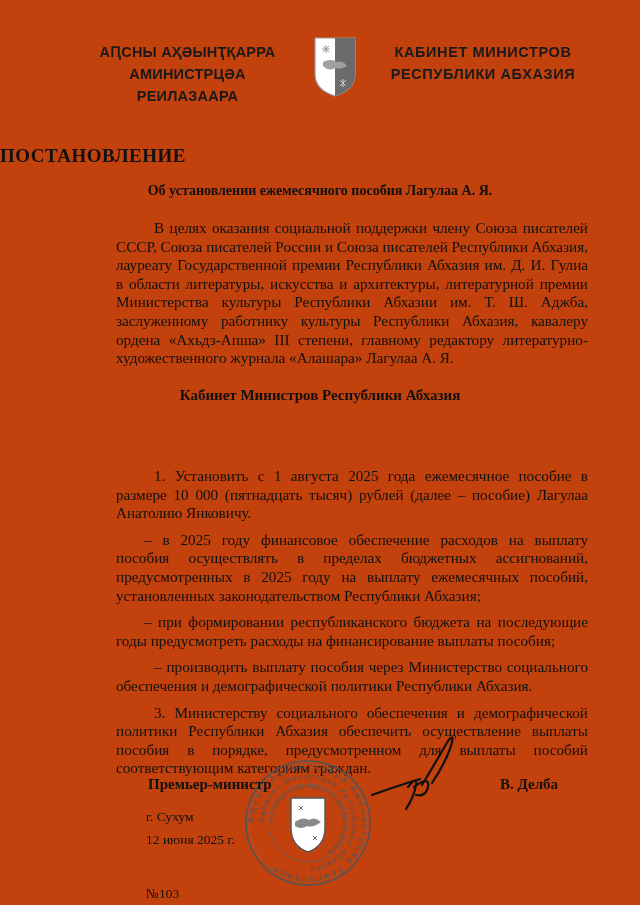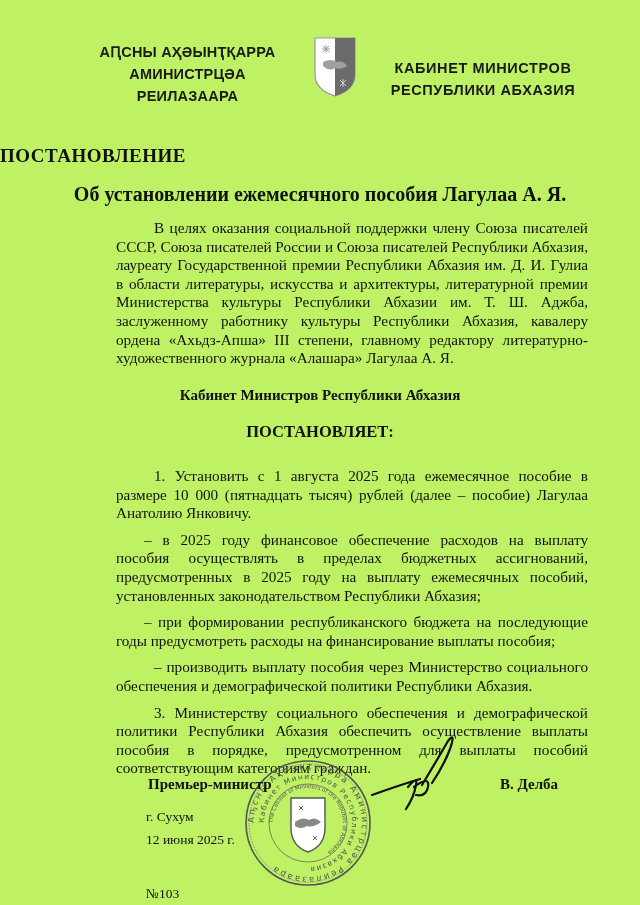--- a/index.html
+++ b/index.html
@@ -1,23 +1,23 @@
 <!DOCTYPE html>
 <html><head>
 <meta charset="utf-8">
 <style>
   html, body { margin: 0; padding: 0; background: #ffffff; }
   body { width: 640px; height: 905px; position: relative; overflow: hidden; color: #111; }
-  .page { position: absolute; left: 0; top: 0; width: 640px; height: 905px; background: #bef264; }
+  .page { position: absolute; left: 0; top: 0; width: 640px; height: 905px; background: #c2410c; }
   .hdr { position: absolute; font-family: "Liberation Sans", sans-serif; font-weight: bold; font-size: 14.5px; line-height: 22px; color: #1a1a1a; text-align: center; letter-spacing: 0.2px; }
   .hdr-left { left: 80px; top: 41px; width: 215px; }
-  .hdr-right { left: 378px; top: 41px; width: 210px; letter-spacing: 0.6px; margin-top: 16px; }
+  .hdr-right { left: 378px; top: 41px; width: 210px; letter-spacing: 0.6px; }
   .emblem { position: absolute; left: 313px; top: 36px; width: 44px; height: 62px; }
   .title { position: absolute; left: 0; width: 640px; top: 145px; font-family: "Liberation Serif", serif; font-weight: bold; font-size: 19px; letter-spacing: 0.5px; }
-  .subtitle { position: absolute; left: 0; width: 640px; top: 183px; text-align: center; font-family: "Liberation Serif", serif; font-weight: bold; font-size: 20px; }
+  .subtitle { position: absolute; left: 0; width: 640px; top: 183px; text-align: center; font-family: "Liberation Serif", serif; font-weight: bold; font-size: 14px; }
   .body-block { position: absolute; left: 108px; width: 488px; font-family: "Liberation Serif", serif; font-size: 15.2px; line-height: 18.6px; text-align: justify; }
   .intro { top: 211px; }
   .p { text-indent: 38px; margin: 8px; }
   .p.dash { text-indent: 28px; }
   .center-bold { position: absolute; left: 0; width: 640px; text-align: center; font-family: "Liberation Serif", serif; font-weight: bold; font-size: 15px; }
   .cab { top: 387px; }
   .post { top: 422px; font-size: 16.5px; }
   .decree { top: 459px; }
   .sig-title { position: absolute; left: 148px; top: 776px; font-family: "Liberation Serif", serif; font-weight: bold; font-size: 15px; }
   .sig-name { position: absolute; left: 500px; top: 776px; font-family: "Liberation Serif", serif; font-weight: bold; font-size: 15px; }
@@ -59,21 +59,20 @@
   </div>
 
   <div class="title">ПОСТАНОВЛЕНИЕ</div>
   <div class="subtitle">Об установлении ежемесячного пособия Лагулаа А. Я.</div>
 
   <div class="body-block intro">
     <p class="p">В целях оказания социальной поддержки члену Союза писателей СССР, Союза писателей России и Союза писателей Республики Абхазия, лауреату Государственной премии Республики Абхазия им. Д. И. Гулиа в области литературы, искусства и архитектуры, литературной премии Министерства культуры Республики Абхазии им. Т. Ш. Аджба, заслуженному работнику культуры Республики Абхазия, кавалеру ордена «Ахьдз-Апша» III степени, главному редактору литературно-художественного журнала «Алашара» Лагулаа А. Я.</p>
   </div>
 
   <div class="center-bold cab">Кабинет Министров Республики Абхазия</div>
-  <div class="center-bold post">ПОСТАНОВЛЯЕТ:</div>
 
   <div class="body-block decree">
     <p class="p">1. Установить с 1 августа 2025 года ежемесячное пособие в размере 10 000 (пятнадцать тысяч) рублей (далее – пособие) Лагулаа Анатолию Янковичу.</p>
     <p class="p dash">– в 2025 году финансовое обеспечение расходов на выплату пособия осуществлять в пределах бюджетных ассигнований, предусмотренных в 2025 году на выплату ежемесячных пособий, установленных законодательством Республики Абхазия;</p>
     <p class="p dash">– при формировании республиканского бюджета на последующие годы предусмотреть расходы на финансирование выплаты пособия;</p>
     <p class="p">– производить выплату пособия через Министерство социального обеспечения и демографической политики Республики Абхазия.</p>
     <p class="p">3. Министерству социального обеспечения и демографической политики Республики Абхазия обеспечить осуществление выплаты пособия в порядке, предусмотренном для выплаты пособий соответствующим категориям граждан.</p>
   </div>
 
   <svg class="seal" viewBox="0 0 130 130">

